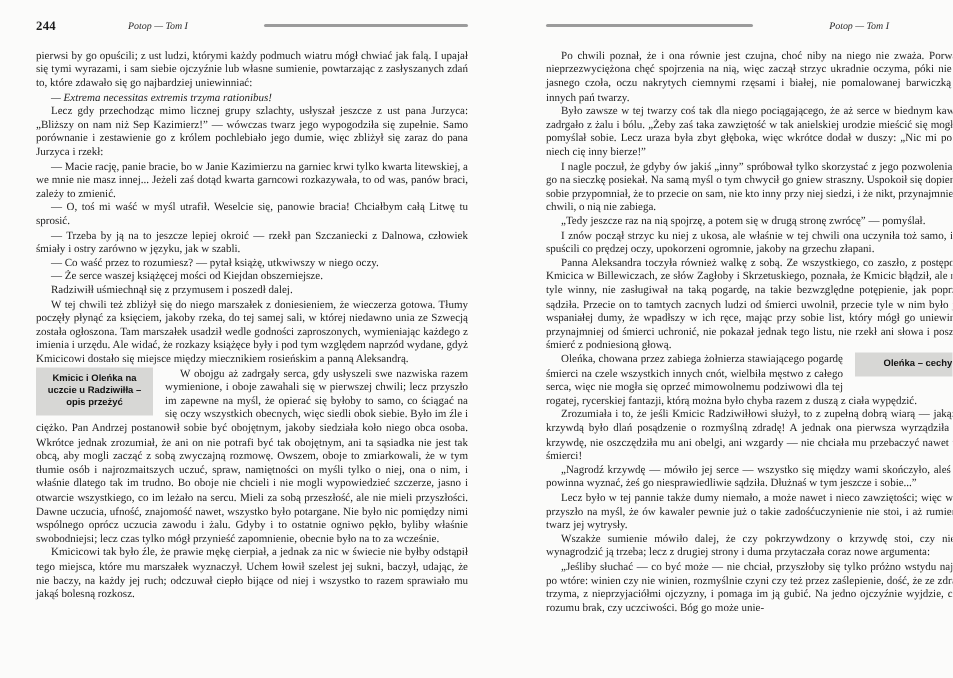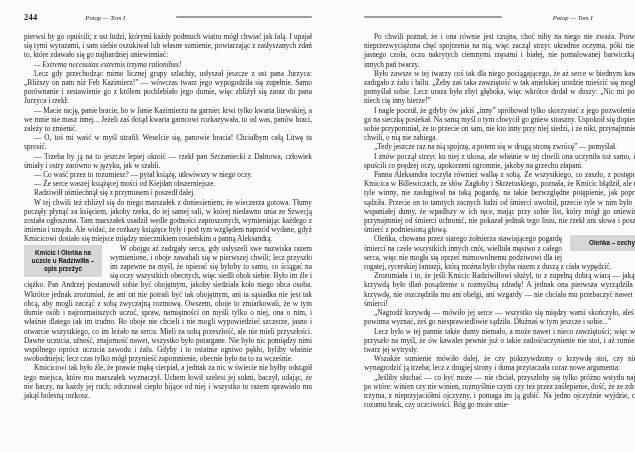--- a/index.html
+++ b/index.html
@@ -38,23 +38,23 @@
 </head>
 <body>
 
 <section class="page left">
   <header class="pg-header">
     <span class="pnum">244</span>
     <span class="ptitle">Potop — Tom I</span>
     <span class="rule"></span>
   </header>
   <div class="text">
-    <p class="noind">pierwsi by go opuścili; z ust ludzi, którymi każdy podmuch wiatru mógł chwiać jak falą. I upajał się tymi wyrazami, i sam siebie oszukiwał lub własne sumienie, powtarzając z zasłyszanych zdań to, które zdawało się go najbardziej uniewinniać:</p>
+    <p class="noind">pierwsi by go opuścili; z ust ludzi, którymi każdy podmuch wiatru mógł chwiać jak falą. I upajał się tymi wyrazami, i sam siebie ojczyźnie lub własne sumienie, powtarzając z zasłyszanych zdań to, które zdawało się go najbardziej uniewinniać:</p>
     <p class="ind italic">— Extrema necessitas extremis trzyma rationibus!</p>
-    <p class="ind">Lecz gdy przechodząc mimo licznej grupy szlachty, usłyszał jeszcze z ust pana Jurzyca: „Bliższy on nam niż Feb Kazimierz!” — wówczas twarz jego wypogodziła się zupełnie. Samo porównanie i zestawienie go z królem pochlebiało jego dumie, więc zbliżył się zaraz do pana Jurzyca i rzekł:</p>
+    <p class="ind">Lecz gdy przechodząc mimo licznej grupy szlachty, usłyszał jeszcze z ust pana Jurzyca: „Bliższy on nam niż Sep Kazimierz!” — wówczas twarz jego wypogodziła się zupełnie. Samo porównanie i zestawienie go z królem pochlebiało jego dumie, więc zbliżył się zaraz do pana Jurzyca i rzekł:</p>
     <p class="ind">— Macie rację, panie bracie, bo w Janie Kazimierzu na garniec krwi tylko kwarta litewskiej, a we mnie nie masz innej... Jeżeli zaś dotąd kwarta garncowi rozkazywała, to od was, panów braci, zależy to zmienić.</p>
     <p class="ind">— O, toś mi waść w myśl utrafił. Weselcie się, panowie bracia! Chciałbym całą Litwę tu sprosić.</p>
     <p class="ind">— Trzeba by ją na to jeszcze lepiej okroić — rzekł pan Szczaniecki z Dalnowa, człowiek śmiały i ostry zarówno w języku, jak w szabli.</p>
     <p class="ind">— Co waść przez to rozumiesz? — pytał książę, utkwiwszy w niego oczy.</p>
     <p class="ind">— Że serce waszej książęcej mości od Kiejdan obszerniejsze.</p>
     <p class="ind">Radziwiłł uśmiechnął się z przymusem i poszedł dalej.</p>
     <p class="ind">W tej chwili też zbliżył się do niego marszałek z doniesieniem, że wieczerza gotowa. Tłumy poczęły płynąć za księciem, jakoby rzeka, do tej samej sali, w której niedawno unia ze Szwecją została ogłoszona. Tam marszałek usadził wedle godności zaproszonych, wymieniając każdego z imienia i urzędu. Ale widać, że rozkazy książęce były i pod tym względem naprzód wydane, gdyż Kmicicowi dostało się miejsce między miecznikiem rosieńskim a panną Aleksandrą.</p>
     <p class="ind">
       <span class="mnote fl-left">Kmicic i Oleńka na uczcie u Ra­dziwiłła – opis przeżyć</span>
       <span>W obojgu aż zadrgały serca, gdy usłyszeli swe nazwiska razem wymienione, i oboje zawahali się w pierwszej chwili; lecz przyszło im zapewne na myśl, że opierać się byłoby to samo, co ściągać na się oczy wszystkich obecnych, więc siedli obok siebie. Było im źle i ciężko. Pan Andrzej postanowił sobie być obojętnym, jakoby siedziała koło niego obca osoba. Wkrótce jednak zrozumiał, że ani on nie potrafi być tak obojętnym, ani ta sąsiadka nie jest tak obcą, aby mogli zacząć z sobą zwyczajną rozmowę. Owszem, oboje to zmiarkowali, że w tym tłumie osób i najrozmaitszych uczuć, spraw, namiętności on myśli tylko o niej, ona o nim, i właśnie dlatego tak im trudno. Bo oboje nie chcieli i nie mogli wypowiedzieć szczerze, jasno i otwarcie wszystkiego, co im leżało na sercu. Mieli za sobą przeszłość, ale nie mieli przyszłości. Dawne uczucia, ufność, znajomość nawet, wszystko było potargane. Nie było nic pomiędzy nimi wspólnego oprócz uczucia zawodu i żalu. Gdyby i to ostatnie ogniwo pękło, byliby właśnie swobodniejsi; lecz czas tylko mógł przynieść zapomnienie, obecnie było na to za wcześnie.</span>
@@ -71,21 +71,21 @@
   </header>
   <div class="text">
     <p class="ind">Po chwili poznał, że i ona równie jest czujna, choć niby na niego nie zważa. Porwała go nieprzezwyciężona chęć spojrzenia na nią, więc zaczął strzyc ukradnie oczyma, póki nie ujrzał jasnego czoła, oczu nakrytych ciemnymi rzęsami i białej, nie pomalowanej barwiczką jak u innych pań twarzy.</p>
     <p class="ind">Było zawsze w tej twarzy coś tak dla niego pociągającego, że aż serce w biednym kawalerze zadrgało z żalu i bólu. „Żeby zaś taka zawziętość w tak anielskiej urodzie mieścić się mogła!” — pomyślał sobie. Lecz uraza była zbyt głęboka, więc wkrótce dodał w duszy: „Nic mi po tobie, niech cię inny bierze!”</p>
     <p class="ind">I nagle poczuł, że gdyby ów jakiś „inny” spróbował tylko skorzystać z jego pozwolenia, to by go na sieczkę posiekał. Na samą myśl o tym chwycił go gniew straszny. Uspokoił się dopiero, gdy sobie przypomniał, że to przecie on sam, nie kto inny przy niej siedzi, i że nikt, przynajmniej w tej chwili, o nią nie zabiega.</p>
     <p class="ind">„Tedy jeszcze raz na nią spojrzę, a potem się w drugą stronę zwrócę” — pomyślał.</p>
     <p class="ind">I znów począł strzyc ku niej z ukosa, ale właśnie w tej chwili ona uczyniła toż samo, i oboje spuścili co prędzej oczy, upokorzeni ogromnie, jakoby na grzechu złapani.</p>
     <p class="ind">Panna Aleksandra toczyła również walkę z sobą. Ze wszystkiego, co zaszło, z postępowania Kmicica w Billewiczach, ze słów Zagłoby i Skrzetuskiego, poznała, że Kmicic błądził, ale nie był tyle winny, nie zasługiwał na taką pogardę, na takie bezwzględne potępienie, jak poprzednio sądziła. Przecie on to tamtych zacnych ludzi od śmierci uwolnił, przecie tyle w nim było jakiejś wspaniałej dumy, że wpadłszy w ich ręce, mając przy sobie list, który mógł go uniewinnić, a przynajmniej od śmierci uchronić, nie pokazał jednak tego listu, nie rzekł ani słowa i poszedł na śmierć z podniesioną głową.</p>
     <p class="ind">
       <span class="mnote fl-right">Oleńka – cechy</span>
-      <span>Oleńka, chowana przez starego żołnierza stawiającego pogardę śmierci na czele wszystkich innych cnót, wielbiła męstwo z całego serca, więc nie mogła się oprzeć mimowolnemu podziwowi dla tej rogatej, rycerskiej fantazji, którą można było chyba razem z duszą z ciała wypędzić.</span>
+      <span>Oleńka, chowana przez zabiega żołnierza stawiającego pogardę śmierci na czele wszystkich innych cnót, wielbiła męstwo z całego serca, więc nie mogła się oprzeć mimowolnemu podziwowi dla tej rogatej, rycerskiej fantazji, którą można było chyba razem z duszą z ciała wypędzić.</span>
     </p>
     <p class="ind">Zrozumiała i to, że jeśli Kmicic Radziwiłłowi służył, to z zupełną dobrą wiarą — jakąż więc krzywdą było dlań posądzenie o rozmyślną zdradę! A jednak ona pierwsza wyrządziła mu tę krzywdę, nie oszczędziła mu ani obelgi, ani wzgardy — nie chciała mu przebaczyć nawet wobec śmierci!</p>
     <p class="ind">„Nagrodź krzywdę — mówiło jej serce — wszystko się między wami skończyło, aleś mu to powinna wyznać, żeś go niesprawiedliwie sądziła. Dłużnaś w tym jeszcze i sobie...”</p>
     <p class="ind">Lecz było w tej pannie także dumy niemało, a może nawet i nieco zawziętości; więc wnet jej przyszło na myśl, że ów kawaler pewnie już o takie zadośćuczynienie nie stoi, i aż rumieńce na twarz jej wytrysły.</p>
     <p class="ind">Wszakże sumienie mówiło dalej, że czy pokrzywdzony o krzywdę stoi, czy nie stoi, wynagrodzić ją trzeba; lecz z drugiej strony i duma przytaczała coraz nowe argumenta:</p>
     <p class="ind">„Jeśliby słuchać — co być może — nie chciał, przyszłoby się tylko próżno wstydu najeść. A po wtóre: winien czy nie winien, rozmyślnie czyni czy też przez zaślepienie, dość, że ze zdrajcami trzyma, z nieprzyjaciółmi ojczyzny, i pomaga im ją gubić. Na jedno ojczyźnie wyjdzie, czy mu rozumu brak, czy uczciwości. Bóg go może unie-</p>
   </div>
 </section>
 
 </body></html>

